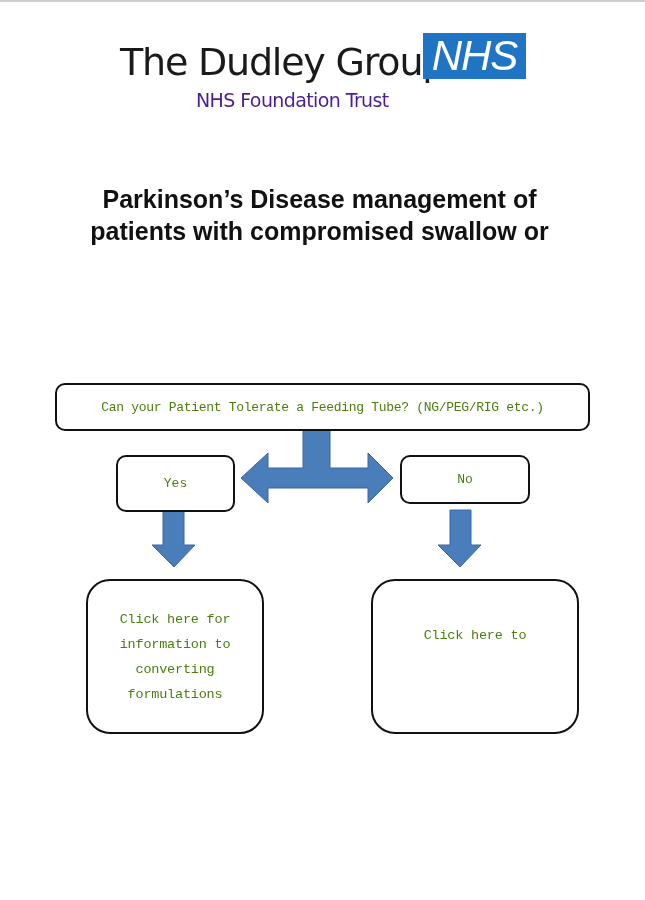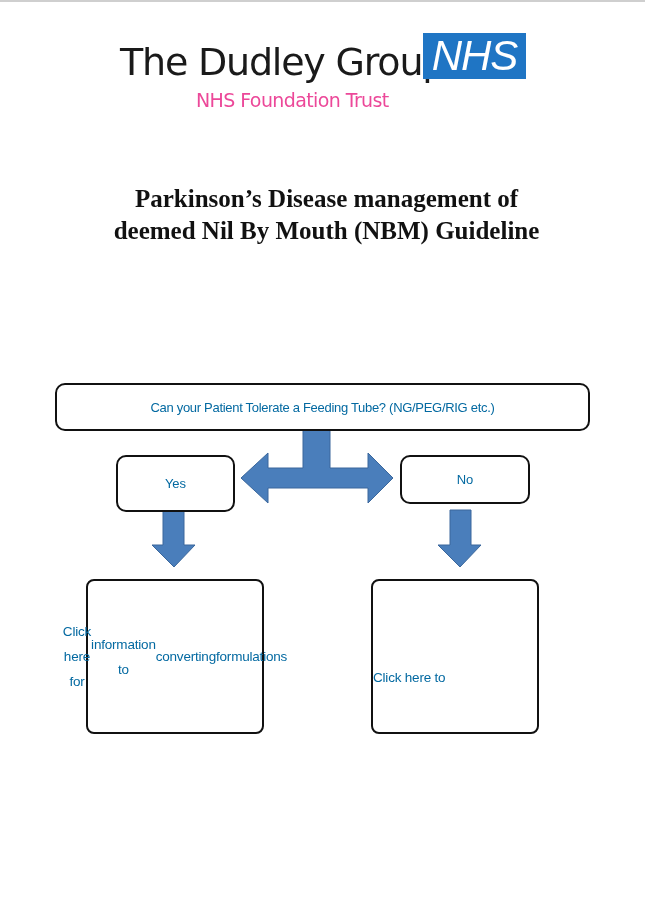--- a/index.html
+++ b/index.html
@@ -16,64 +16,64 @@
     letter-spacing: -1.2px; line-height: 48px; white-space: nowrap;
   }
   .nhs-badge {
     position: absolute; left: 423px; top: 33px; width: 103px; height: 46px;
     background: #1f75c4; color: #ffffff;
     font-family: "Liberation Sans", sans-serif; font-weight: normal; font-style: italic;
     font-size: 42px; line-height: 46px; text-align: center; letter-spacing: -1px;
   }
   .logo-sub {
     position: absolute; left: 196px; top: 89px;
-    font-family: "DejaVu Sans", sans-serif; font-size: 19px; color: #ec4899;
+    font-family: "DejaVu Sans", sans-serif; font-size: 19px; color: #4c1d95;
     letter-spacing: -0.6px; white-space: nowrap;
   }
 
   .title {
-    position: absolute; left: 44px; top: 183px; width: 565px;
-    text-align: center; font-family: Liberation Serif, serif; font-weight: bold;
+    position: absolute; left: 37px; top: 183px; width: 565px;
+    text-align: center; font-family: Liberation Sans, sans-serif; font-weight: bold;
     font-size: 25px; line-height: 32px; color: #111111;
   }
   .title span { display: block; }
 
   .box {
     position: absolute; box-sizing: border-box;
     border: 2.5px solid #111; background: #fff; border-radius: 10px;
     display: flex; align-items: center; justify-content: center; text-align: center;
-    font-family: Liberation Sans, sans-serif; color: #0369a1; cursor: pointer;
+    font-family: Liberation Mono, monospace; color: #4d7c0f; cursor: pointer;
   }
   .q-box { left: 55px; top: 383px; width: 535px; height: 48px; font-size: 13px; letter-spacing: -0.3px; }
   .yes-box { left: 116px; top: 455px; width: 119px; height: 57px; font-size: 13px; }
   .no-box { left: 400px; top: 455px; width: 130px; height: 49px; font-size: 13px; }
   .out-box {
-    top: 579px; height: 155px; border-radius: 8px;
-    font-size: 13.5px; line-height: 25px; letter-spacing: -0.2px; 
+    top: 579px; height: 155px; border-radius: 24px;
+    font-size: 13.5px; line-height: 25px; letter-spacing: -0.2px; flex-direction: column;
   }
   .out-left { left: 86px; width: 178px; }
-  .out-right { left: 371px; width: 168px; }
+  .out-right { left: 371px; width: 208px; }
   .out-box span { display: block; }
 
   svg.arrows { position: absolute; left: 0; top: 0; width: 645px; height: 900px; pointer-events: none; }
 </style>
 </head>
 <body>
 
 <div class="topbar"></div>
 
 <div>
   <div class="logo-name">The Dudley Group</div>
   <div class="nhs-badge">NHS</div>
   <div class="logo-sub">NHS Foundation Trust</div>
 </div>
 
 <h1 class="title" style="margin:0;">
   <span>Parkinson’s Disease management of</span>
-  <span>deemed Nil By Mouth (NBM) Guideline</span>
+  <span>patients with compromised swallow or</span>
 </h1>
 
 <svg class="arrows" viewBox="0 0 645 900">
   <polygon points="303,430 330,430 330,468 368,468 368,453 393,478 368,503 368,488 268,488 268,503 241,478 268,453 268,468 303,468" fill="#4a7ebb" stroke="#3a679c" stroke-width="1"></polygon>
   <polygon points="163,510 184,510 184,545 195,545 174,567 152,545 163,545" fill="#4a7ebb" stroke="#3a679c" stroke-width="1"></polygon>
   <polygon points="450,510 471,510 471,545 481,545 460,567 438,545 450,545" fill="#4a7ebb" stroke="#3a679c" stroke-width="1"></polygon>
 </svg>
 
 <div class="box q-box">
   <span>Can your Patient Tolerate a Feeding Tube? (NG/PEG/RIG etc.)</span>

